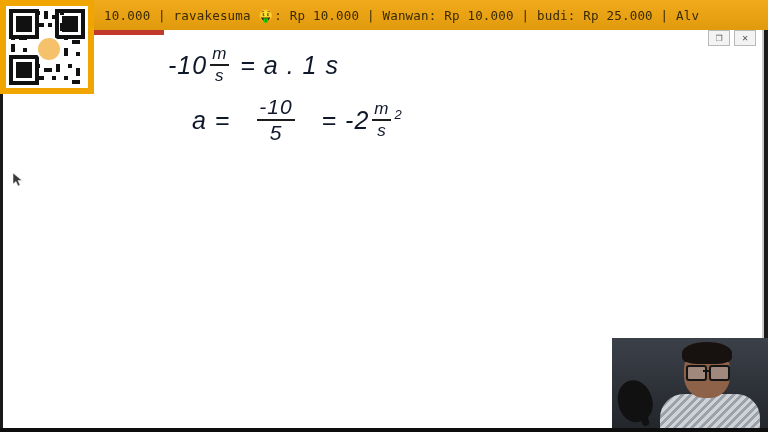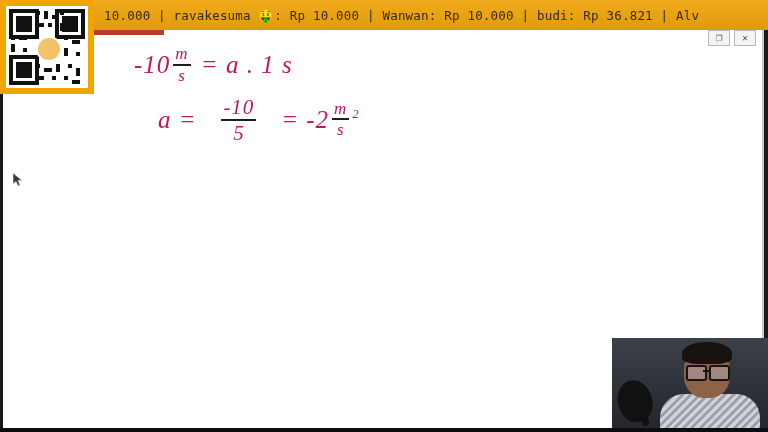--- a/index.html
+++ b/index.html
@@ -37,25 +37,26 @@
     background: #0d0d0d;
   }
   #edge-right-inner {
     position: absolute; right: 4px; top: 0; width: 2px; height: 432px;
     background: #c9c9c9;
   }
 
   
   .handwriting {
     position: absolute;
-    color: #be185d;
-    font-family: Liberation Serif, serif;
+    color: #0f172a;
+    font-family: Liberation Sans, sans-serif;
     font-style: italic;
     white-space: nowrap;
     letter-spacing: 1px;
+    margin-left: 34px;
   }
   #line1 {
     left: 134px; top: 50px;
     font-size: 25px;
   }
   #line2 {
     left: 158px; top: 98px;
     font-size: 25px;
   }
   .frac {
@@ -264,21 +265,21 @@
       <span class="num">-10</span>
       <span class="bar"></span>
       <span class="den">5</span>
     </span>
     &nbsp;
     <span>=</span>
     <span>-2</span><span class="unit"><span class="frac"><span class="num">m</span><span class="bar"></span><span class="den">s</span></span></span><span class="sup">2</span>
   </div>
 
   <div id="top-banner">
-    <div id="ticker-text">10.000 | ravakesuma 🤑: Rp 10.000 | Wanwan: Rp 10.000 | budi: Rp 36.821 | Alv</div>
+    <div id="ticker-text">10.000 | ravakesuma 🤑: Rp 10.000 | Wanwan: Rp 10.000 | budi: Rp 25.000 | Alv</div>
   </div>
   <div id="red-strip"></div>
 
   <div id="win-controls">
     <div class="win-btn">❐</div>
     <div class="win-btn">✕</div>
   </div>
 
   <div id="qr-panel">
     <div id="qr-code">

